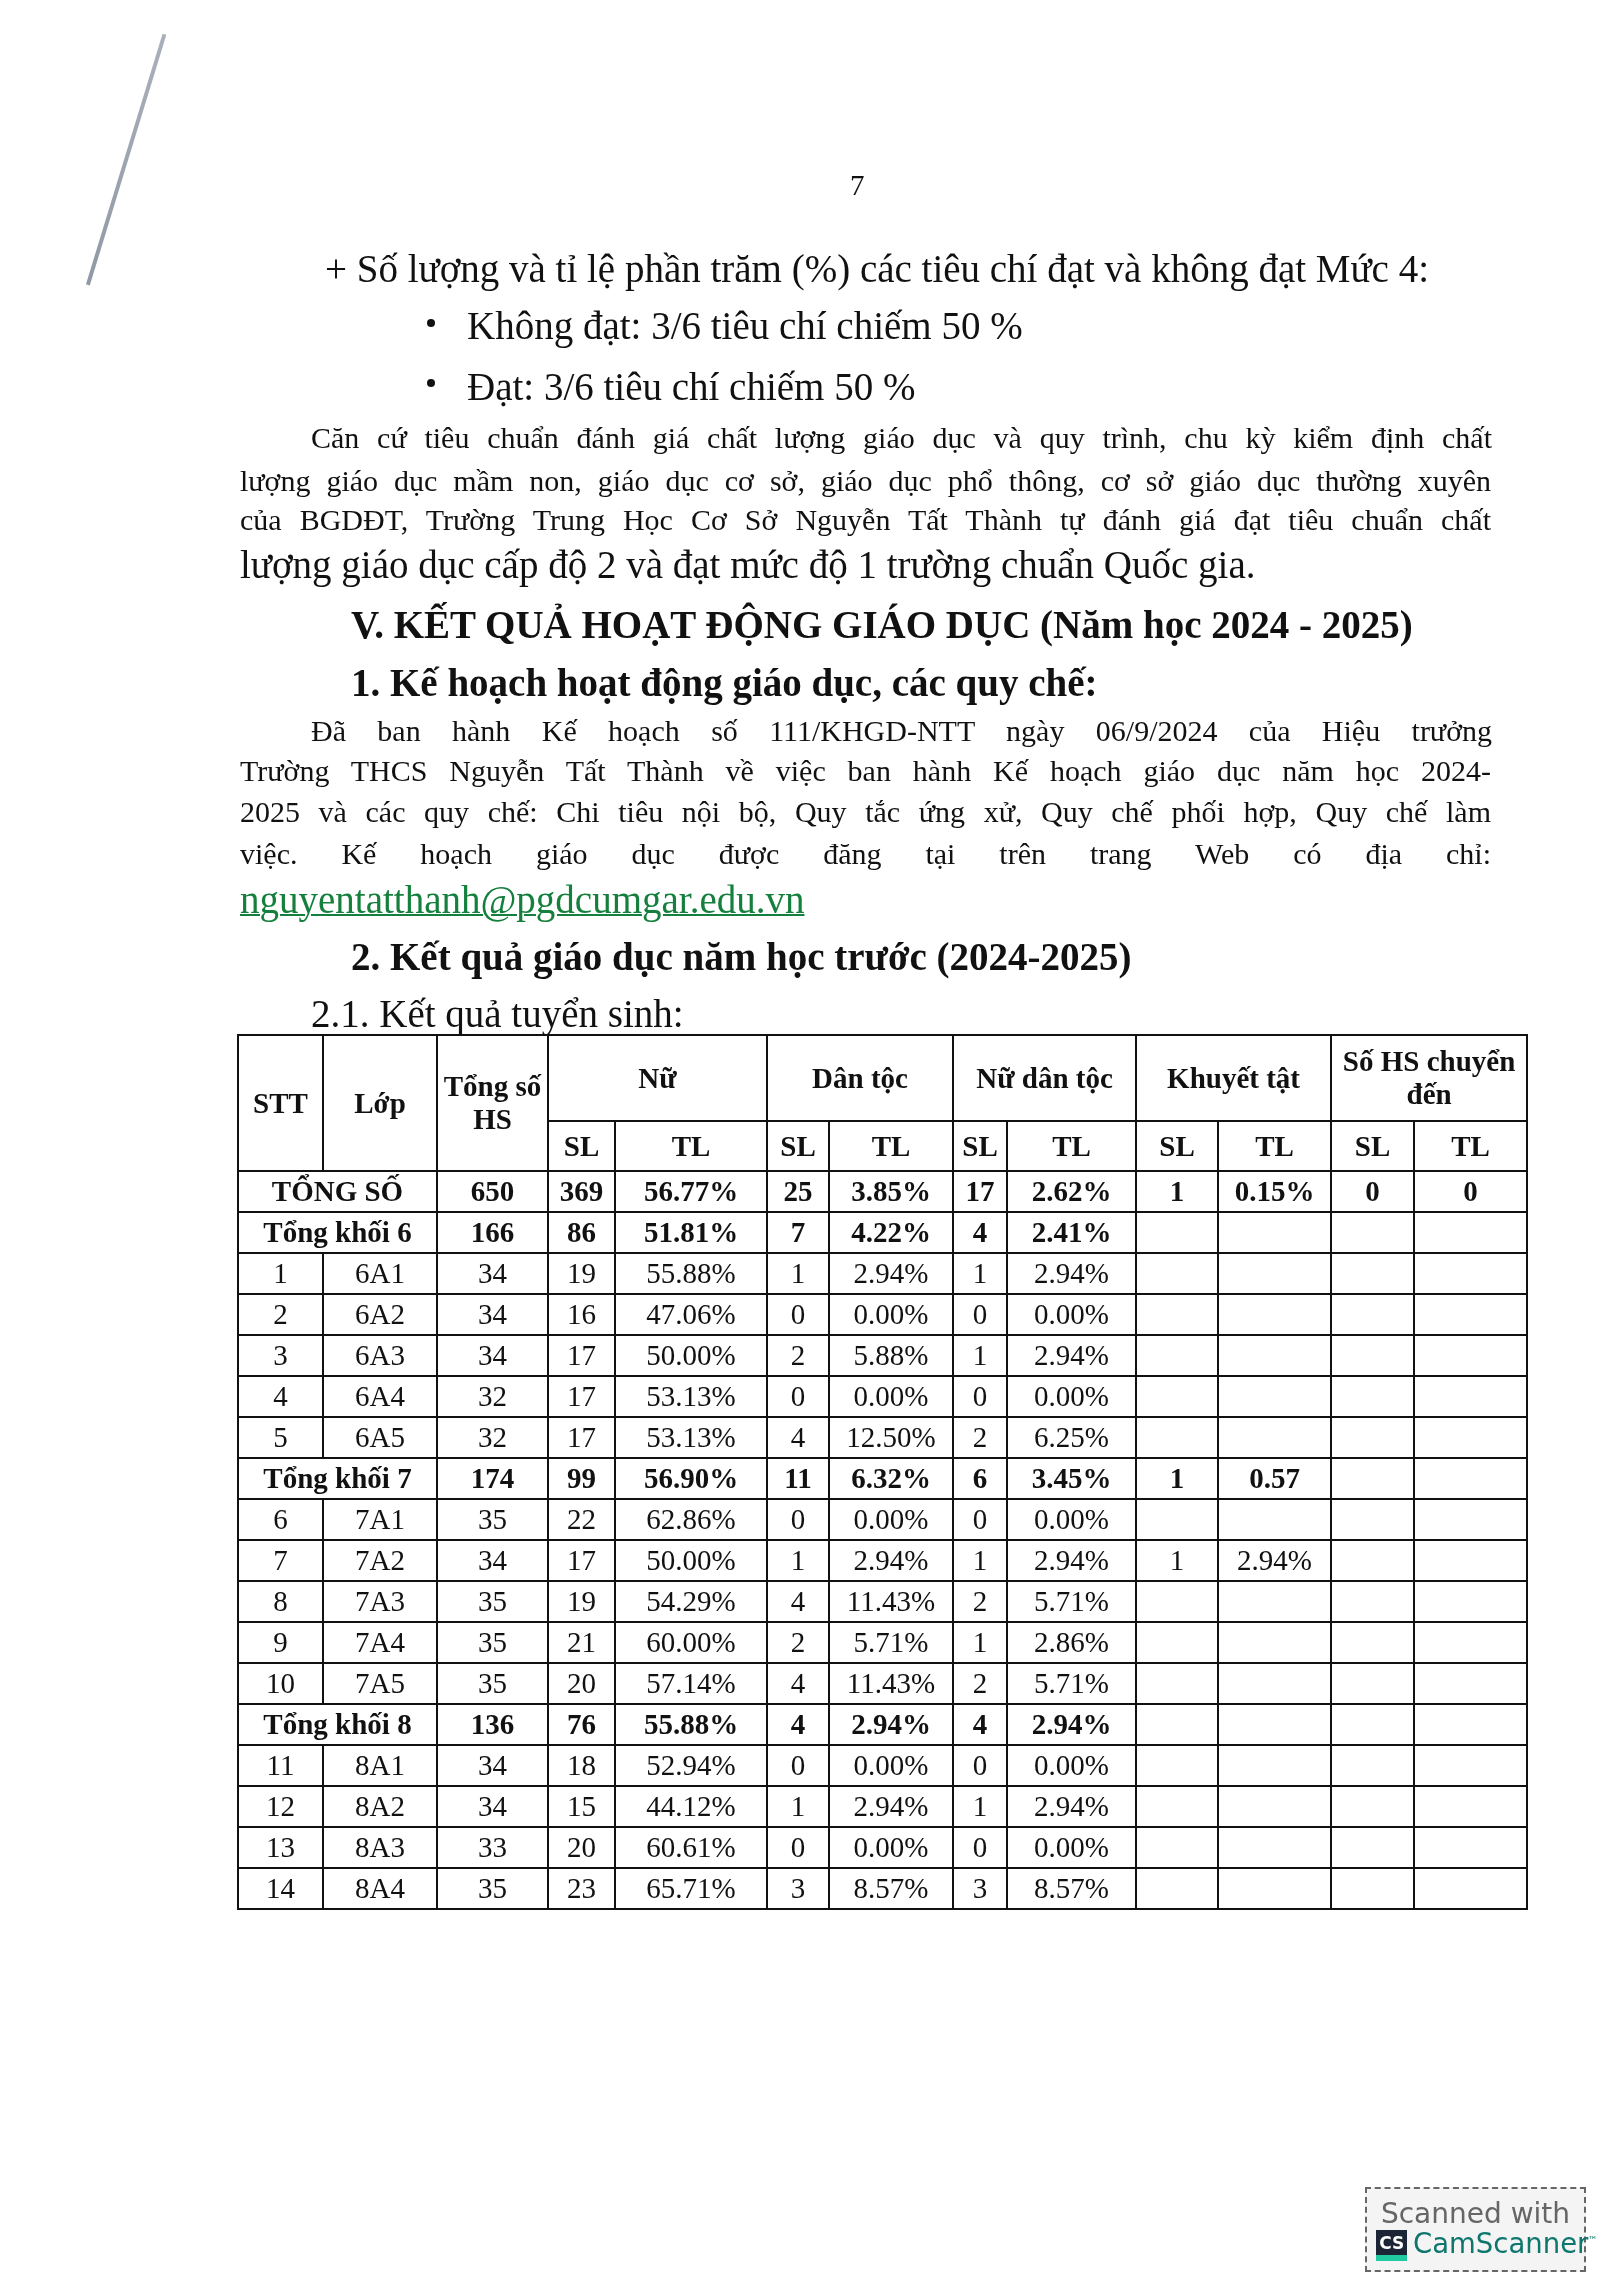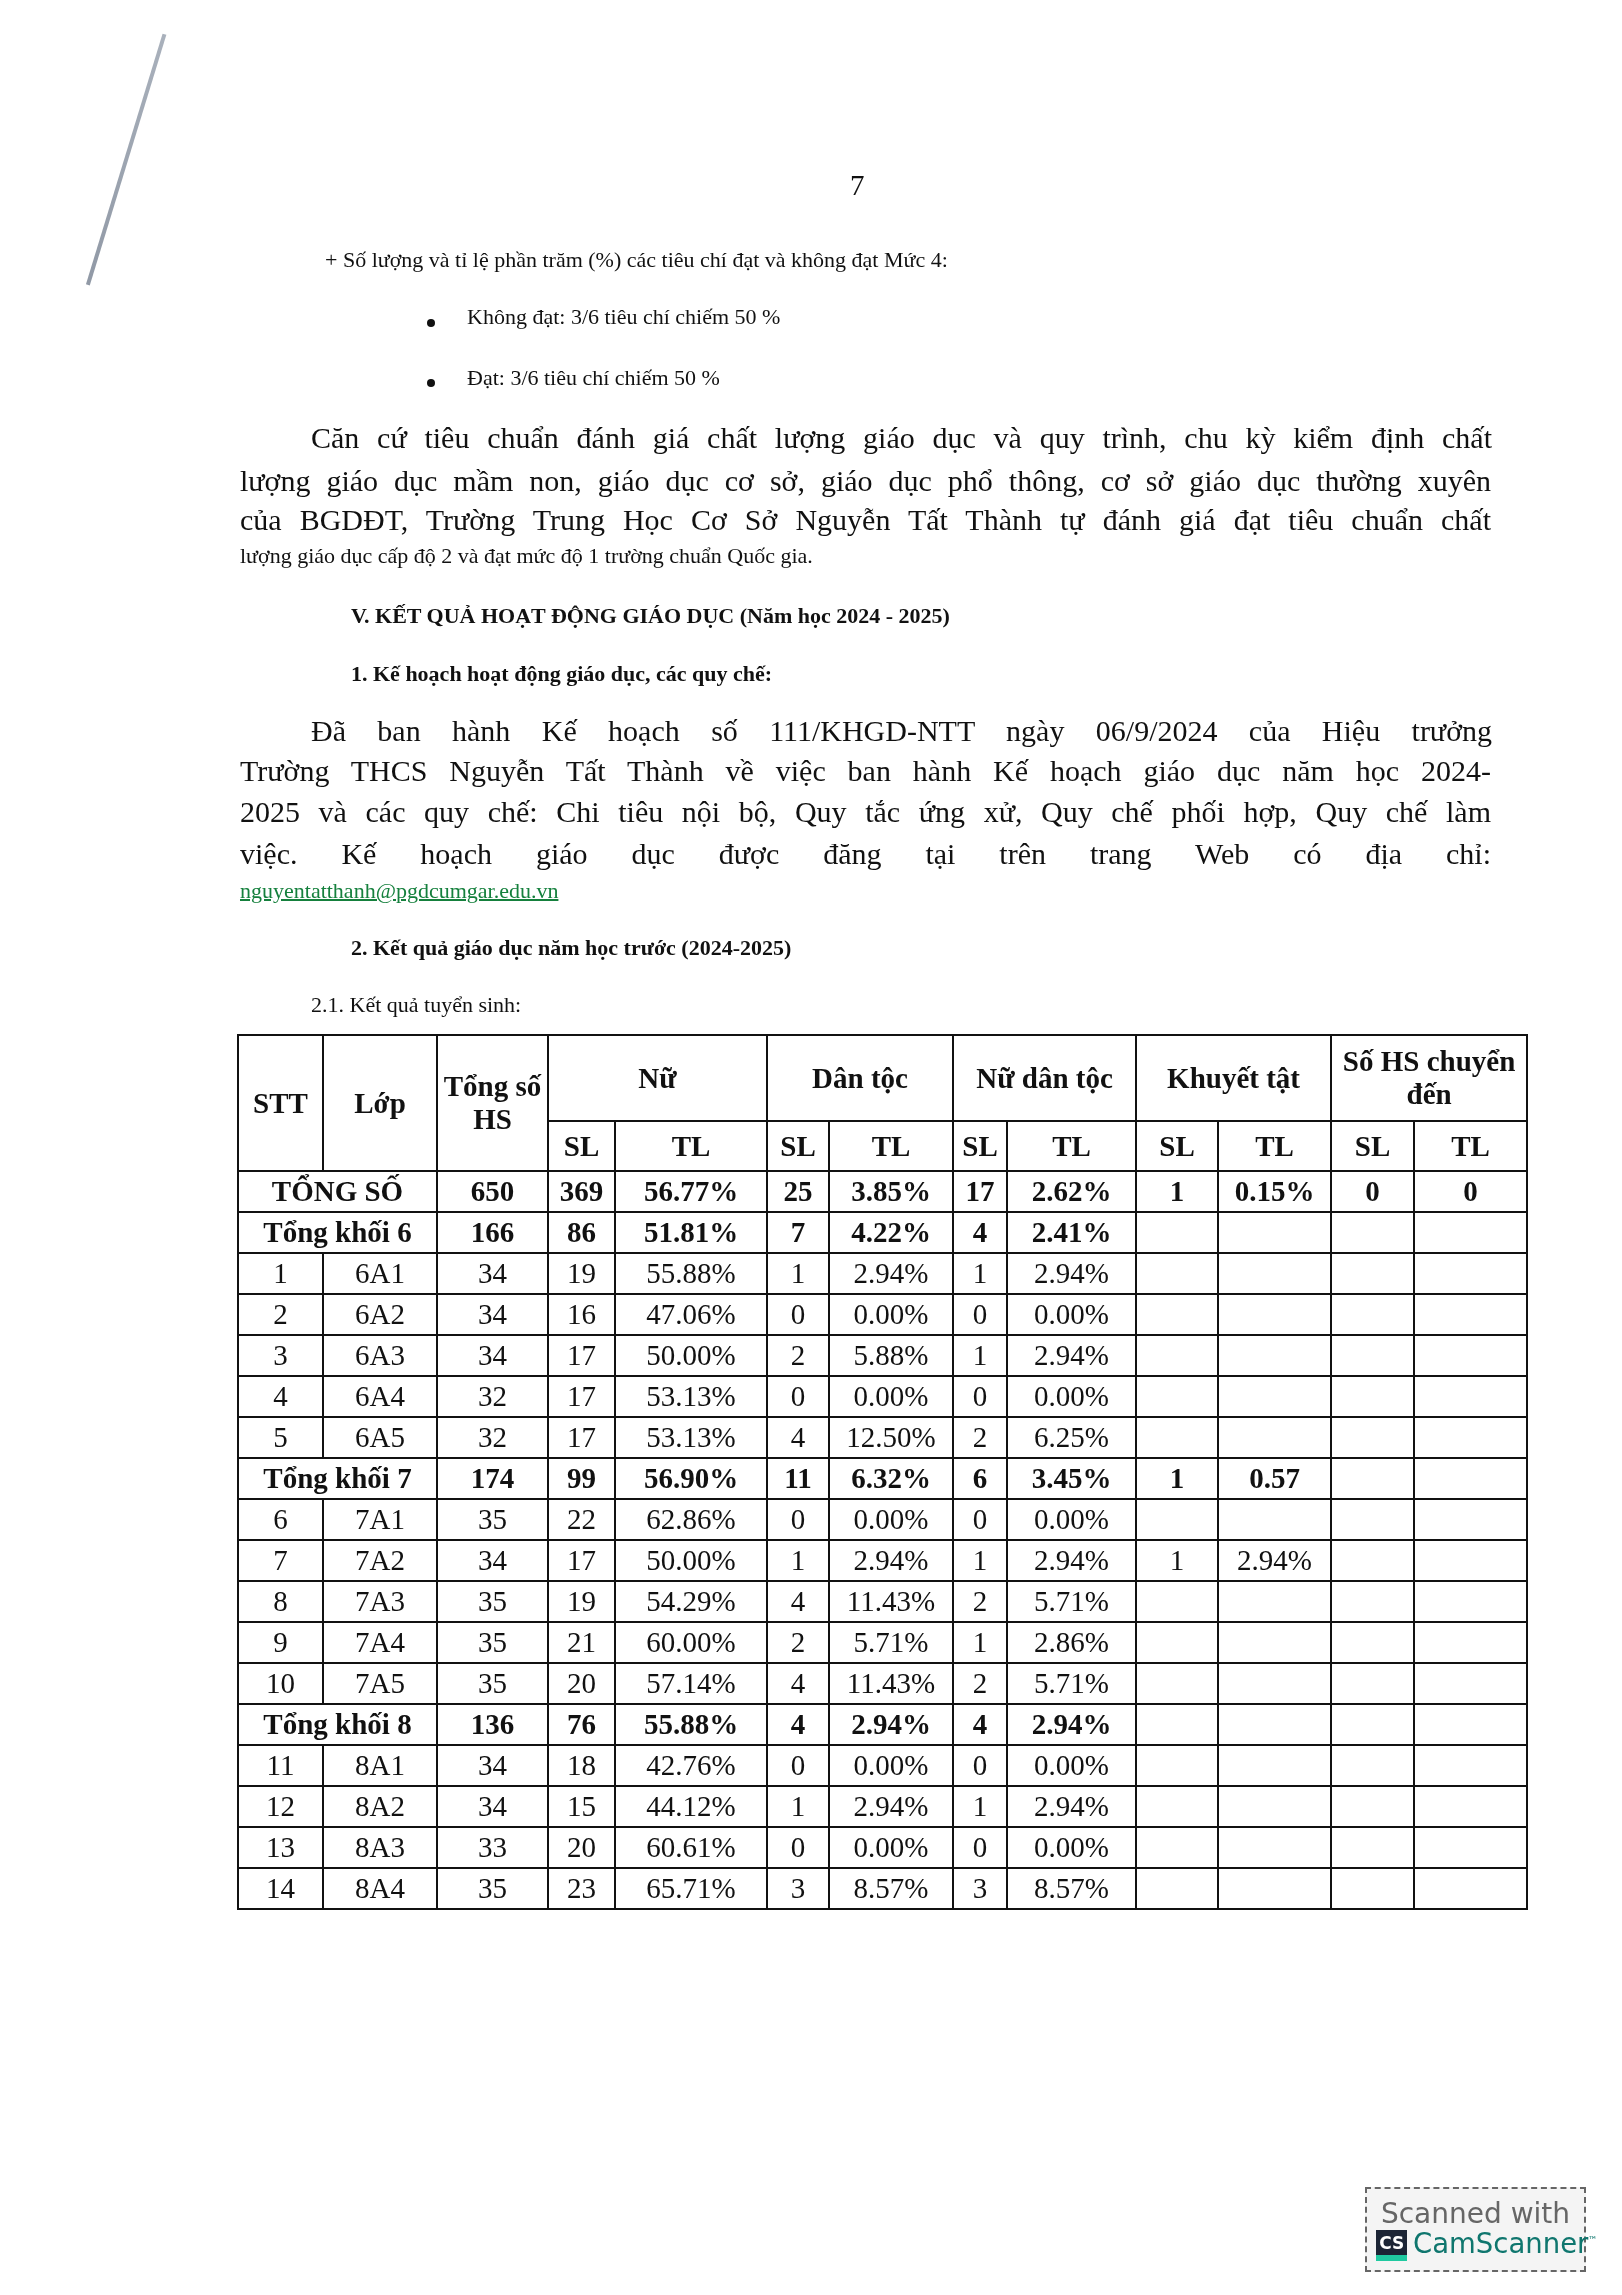--- a/index.html
+++ b/index.html
@@ -2,21 +2,21 @@
 <html style="font-size:10.5px"><head>
 <meta charset="utf-8">
 <style>
   html, body { margin: 0; padding: 0; background: #ffffff; }
   body { width: 1622px; height: 2295px; position: relative; overflow: hidden;
          font-family: "Liberation Serif", "DejaVu Serif", serif; color: #111; }
   .scan-edge { position: absolute; left: 39px; top: 0; width: 3.9px; height: 262px;
                background: linear-gradient(#9aa3b0, #7d8796); transform-origin: top left;
                transform: rotate(17deg) translate(128px, -3.9px); opacity: 0.85; }
   .page-number { position: absolute; top: 169px; left: 850px; font-size: 29px; }
-  .line { position: absolute; font-size: 22px; white-space: nowrap; line-height: 1; }
+  .line { position: absolute; font-size: 39px; white-space: nowrap; line-height: 1; }
   .just { position: absolute; font-size: 30px; line-height: 1; text-align: justify; text-align-last: justify; white-space: nowrap; }
   .bold { font-weight: bold; margin-left: 40px; }
   .bullet { position: absolute; width: 7.9px; height: 7.9px; border-radius: 50%; background: #111; }
   a.link { color: #15803d; text-decoration: underline; text-decoration-thickness: 2px; }
 
   table.grid { position: absolute; left: 237px; top: 1034px; border-collapse: collapse; table-layout: fixed;
                width: 1290px; font-size: 29px; }
   table.grid td, table.grid th { border: 2px solid #111; text-align: center; padding: 0; vertical-align: middle; }
   table.grid th { font-weight: bold; }
   tr.h1 th { height: 84px; }
@@ -308,21 +308,21 @@
         <td></td>
         <td></td>
         <td></td>
         <td></td>
       </tr>
       <tr class="row">
         <td>11</td>
         <td>8A1</td>
         <td>34</td>
         <td>18</td>
-        <td>42.76%</td>
+        <td>52.94%</td>
         <td>0</td>
         <td>0.00%</td>
         <td>0</td>
         <td>0.00%</td>
         <td></td>
         <td></td>
         <td></td>
         <td></td>
       </tr>
       <tr class="row">

